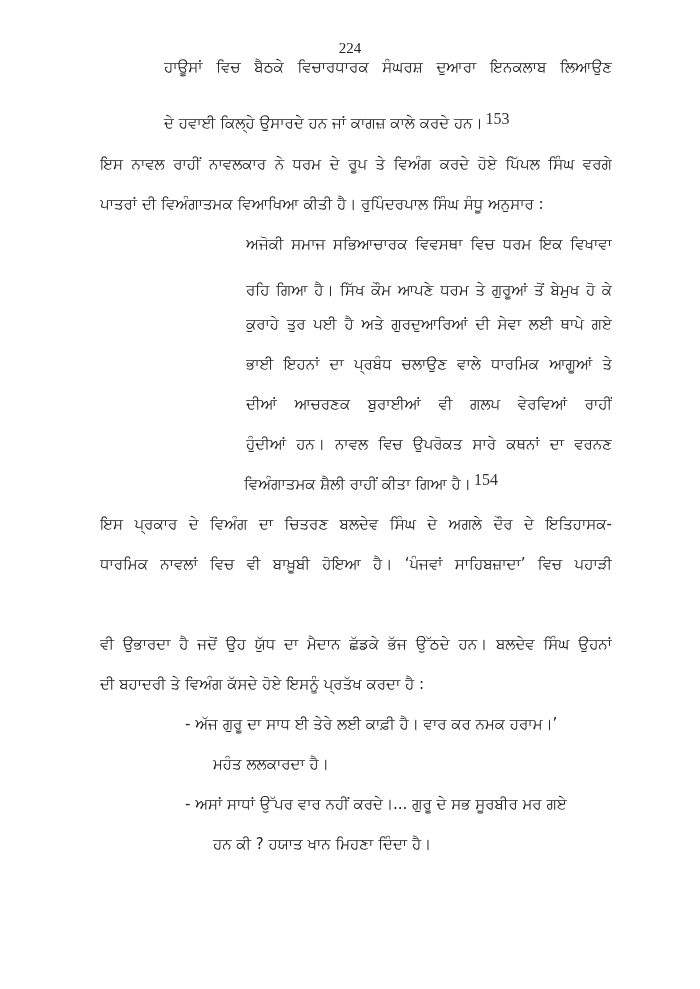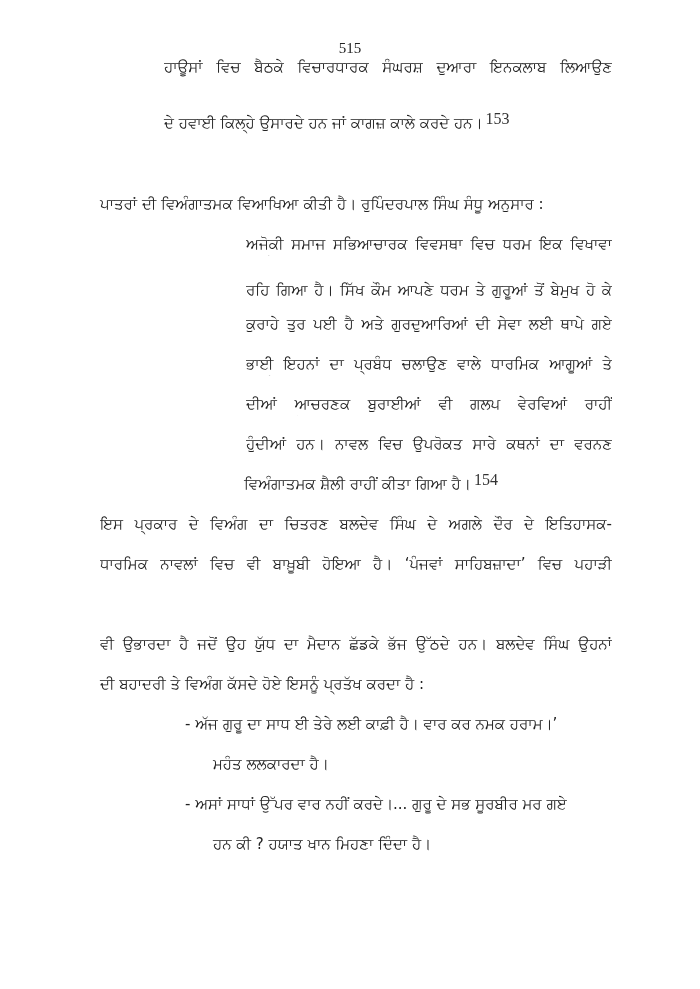--- a/index.html
+++ b/index.html
@@ -59,29 +59,32 @@
     .quote-line { left: 246px; width: 366px; }
     .top-quote-line { left: 164px; width: 448px; }
     .dialog-line { left: 185px; }
     .dialog-cont { left: 213px; }
   </style>
 </head>
 <body>
 
 <div class="page">
 
-  <div class="page-number">515</div>
+  <div class="page-number">224</div>
 
   <div class="line top-quote-line justify" style="top:57px;font-family:Liberation Serif, serif;">
     <span>ਹਾਊਸਾਂ ਵਿਚ ਬੈਠਕੇ ਵਿਚਾਰਧਾਰਕ ਸੰਘਰਸ਼ ਦੁਆਰਾ ਇਨਕਲਾਬ ਲਿਆਉਣ</span>
   </div>
   <div class="line" style="top:113px; left:164px;">
     <span>ਦੇ ਹਵਾਈ ਕਿਲ੍ਹੇ ਉਸਾਰਦੇ ਹਨ ਜਾਂ ਕਾਗਜ਼ ਕਾਲੇ ਕਰਦੇ ਹਨ।</span><sup class="fn">153</sup>
   </div>
 
+  <div class="line body-line justify" style="top:154px;">
+    <span>ਇਸ ਨਾਵਲ ਰਾਹੀਂ ਨਾਵਲਕਾਰ ਨੇ ਧਰਮ ਦੇ ਰੂਪ ਤੇ ਵਿਅੰਗ ਕਰਦੇ ਹੋਏ ਪਿੱਪਲ ਸਿੰਘ ਵਰਗੇ</span>
+  </div>
   <div class="line" style="top:194px; left:100px;">
     <span>ਪਾਤਰਾਂ ਦੀ ਵਿਅੰਗਾਤਮਕ ਵਿਆਖਿਆ ਕੀਤੀ ਹੈ। ਰੁਪਿੰਦਰਪਾਲ ਸਿੰਘ ਸੰਧੂ ਅਨੁਸਾਰ :</span>
   </div>
 
   <div class="line quote-line justify" style="top:234px;">
     <span>ਅਜੋਕੀ ਸਮਾਜ ਸਭਿਆਚਾਰਕ ਵਿਵਸਥਾ ਵਿਚ ਧਰਮ ਇਕ ਵਿਖਾਵਾ ਬਣਕੇ</span>
   </div>
   <div class="line quote-line justify" style="top:280px;">
     <span>ਰਹਿ ਗਿਆ ਹੈ। ਸਿੱਖ ਕੌਮ ਆਪਣੇ ਧਰਮ ਤੇ ਗੁਰੂਆਂ ਤੋਂ ਬੇਮੁਖ ਹੋ ਕੇ</span>
   </div>

